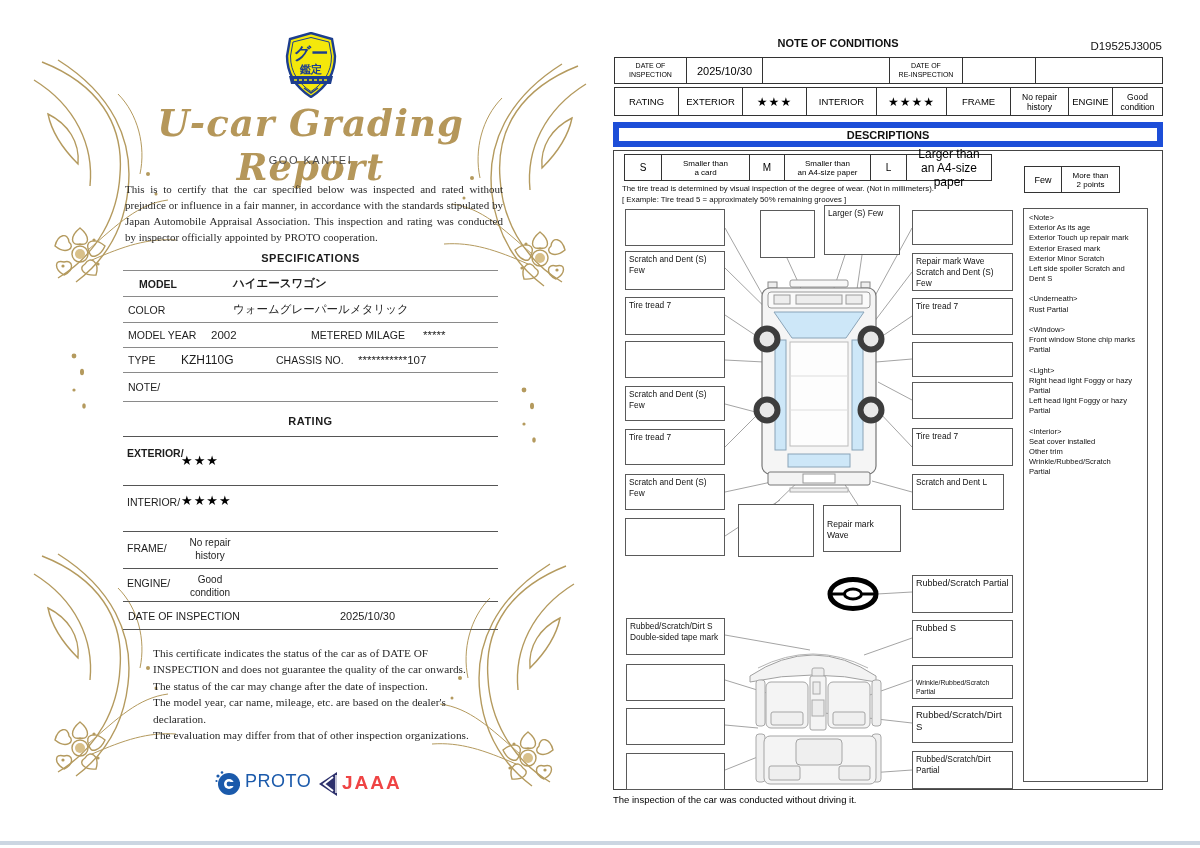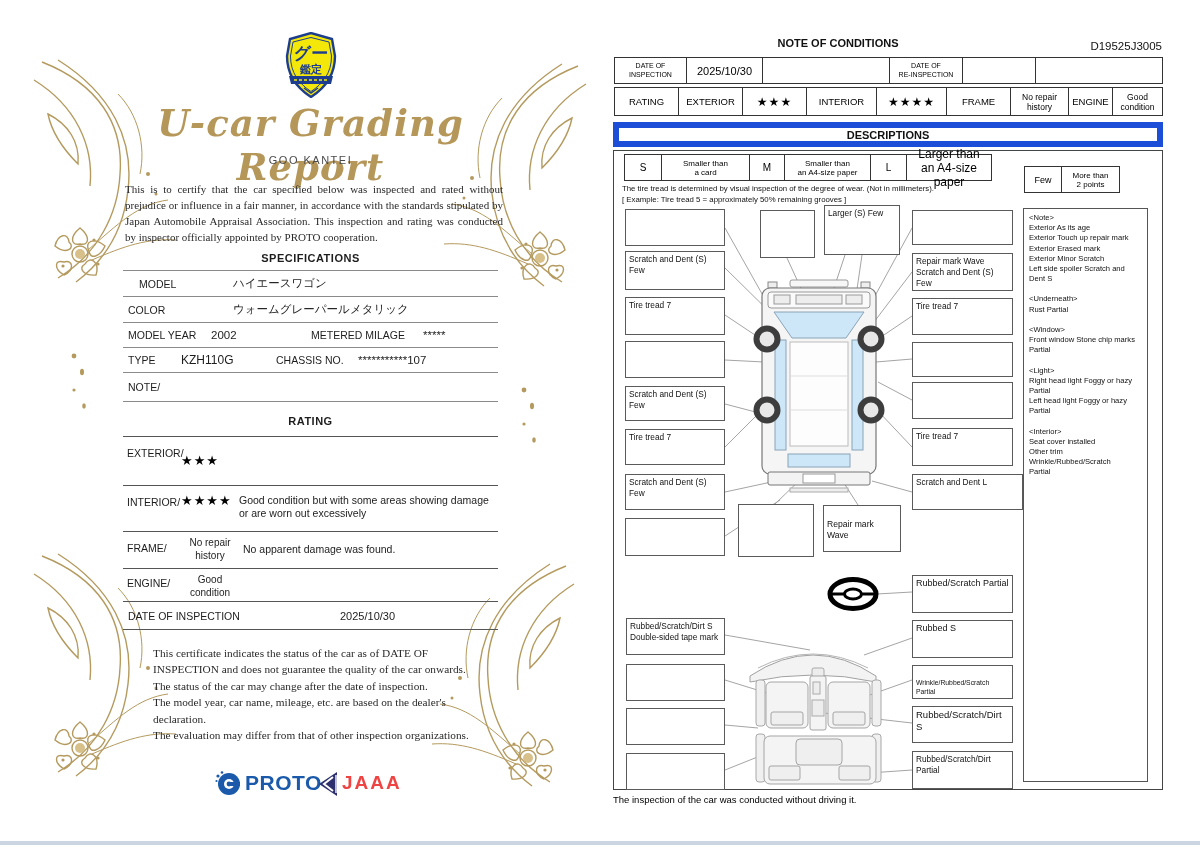--- a/index.html
+++ b/index.html
@@ -12,21 +12,21 @@
   
   #lp-title { font-family: "DejaVu Serif", serif; font-style: italic; font-weight: bold;
               font-size: 37px; color: #b5975a; text-align: center; letter-spacing: 1px; }
   #lp-sub { text-align: center; font-size: 11px; letter-spacing: 1.5px; color: #4a4a4a; }
   .para { font-family: "Liberation Serif", "DejaVu Serif", serif; font-size: 11px;
           line-height: 1.45; color: #2a2a2a; text-align: justify; }
   .heading { width: 375px; left: 123px; text-align: center; font-weight: bold;
              font-size: 11px; letter-spacing: .5px; color: #1d1d1d; }
   .spec-row { left: 123px; width: 375px; border-bottom: 1px solid #8a8a8a;
               display: flex; align-items: center; font-size: 10.5px; color: #1d1d1d; }
-  .bt { border-top: 1px solid #8a8a8a; }
+  .bt { border-top: 1px solid #8a8a8a; font-weight: bold; }
   .spec-row .val { font-size: 11.5px; }
   .rate-row { left: 123px; width: 375px; border-bottom: 1px solid #555;
               display: flex; font-size: 10.5px; color: #1d1d1d; }
   .rate-label { width: 58px; padding: 10px 0 0 4px; }
   .stars-sm { width: 54px; font-size: 13px; letter-spacing: 1px; padding-top: 9px; color: #000; }
   .rate-desc { flex: 1; font-size: 10px; line-height: 1.26; padding: 4px 0 0 4px; color: #222; }
   .rate-val { width: 58px; font-size: 10px; text-align: center; padding-top: 5px; line-height: 1.25; }
 
   
   .cell { border: 1px solid #333; display: flex; align-items: center; justify-content: center;
@@ -152,27 +152,25 @@
 
     <div class="heading abs" style="top:415px">RATING</div>
 
     <div class="rate-row bt abs" style="top:436px;height:50px;border-top-color:#555">
       <span class="rate-label">EXTERIOR/</span>
       <span class="stars-sm" style="padding-top:16px">★★★</span>
     </div>
     <div class="rate-row abs" style="top:486px;height:46px">
       <span class="rate-label">INTERIOR/</span>
       <span class="stars-sm" style="padding-top:7px">★★★★</span>
-      <span class="rate-desc" style="font-size:10.5px;padding-top:8px">Good condition but with some areas showing damage or are worn out excessively</span>
     </div>
     <div class="rate-row abs" style="top:532px;height:37px">
       <span class="rate-label">FRAME/</span>
       <span class="rate-val pre">No repair
 history</span>
-      <span class="rate-desc" style="font-size:10.5px;padding-top:11px">No apparent damage was found.</span>
     </div>
     <div class="rate-row abs" style="top:569px;height:33px">
       <span class="rate-label" style="padding-top:8px">ENGINE/</span>
       <span class="rate-val pre">Good
 condition</span>
     </div>
     <div class="rate-row abs" style="top:602px;height:28px">
       <span style="width:217px;padding:8px 0 0 5px">DATE OF INSPECTION</span>
       <span style="padding-top:8px;font-size:11px">2025/10/30</span>
     </div>
@@ -186,21 +184,21 @@
 
     <svg class="abs" style="left:214px;top:769px" width="28" height="28" viewBox="0 0 28 28">
       <circle cx="15" cy="15" r="11" fill="#1b5aab"></circle>
       <circle cx="15" cy="15" r="5" fill="#fff"></circle>
       <circle cx="15" cy="15" r="2.4" fill="#1b5aab"></circle>
       <rect x="15" y="13" width="11" height="4" fill="#1b5aab"></rect>
       <circle cx="4" cy="7" r="1.6" fill="#1b5aab"></circle>
       <circle cx="8" cy="3.5" r="1.3" fill="#1b5aab"></circle>
       <circle cx="2.5" cy="12" r="1.1" fill="#1b5aab"></circle>
     </svg>
-    <span class="abs" style="left:245px;top:771px;font-size:21px;font-weight:bold;color:#1b5aab;letter-spacing:.5px">PROTO</span>
+    <span class="abs" style="left:245px;top:771px;font-size:18px;font-weight:normal;color:#1b5aab;letter-spacing:.5px">PROTO</span>
     <svg class="abs" style="left:315px;top:770px" width="26" height="28" viewBox="0 0 26 28">
       <polygon points="22,2 22,26 4,14" fill="#2c2f6b"></polygon>
       <path d="M18 7 L9 14 L18 21" fill="none" stroke="#fff" stroke-width="2"></path>
       <line x1="21" y1="5" x2="21" y2="23" stroke="#fff" stroke-width="1.4"></line>
     </svg>
     <span class="abs" style="left:342px;top:772px;font-size:19px;font-weight:bold;color:#ef4444;letter-spacing:2px">JAAA</span>
   </section>
 
   <section>
 
@@ -356,21 +354,21 @@
     <div class="abox" style="left:760px;top:210px;width:55px;height:48px"></div>
     <div class="abox" style="left:824px;top:205px;width:76px;height:50px">Larger (S) Few</div>
 
     <div class="abox" style="left:912px;top:210px;width:101px;height:35px"></div>
     <div class="abox" style="left:912px;top:253px;width:101px;height:38px">Repair mark Wave
 Scratch and Dent (S) Few</div>
     <div class="abox" style="left:912px;top:298px;width:101px;height:37px">Tire tread 7</div>
     <div class="abox" style="left:912px;top:342px;width:101px;height:35px"></div>
     <div class="abox" style="left:912px;top:382px;width:101px;height:37px"></div>
     <div class="abox" style="left:912px;top:428px;width:101px;height:38px">Tire tread 7</div>
-    <div class="abox" style="left:912px;top:474px;width:111px;height:36px">Scratch and Dent L</div>
+    <div class="abox" style="left:912px;top:474px;width:92px;height:36px">Scratch and Dent L</div>
 
     <div class="abox" style="left:738px;top:504px;width:76px;height:53px"></div>
     <div class="abox" style="left:823px;top:505px;width:78px;height:47px">
       <span class="l1n">Repair mark Wave</span>
       <span class="l2s">Scratch and Dent (S) Few</span>
     </div>
 
     <div class="abox" style="left:626px;top:618px;width:99px;height:37px">Rubbed/Scratch/Dirt S
 Double-sided tape mark</div>
     <div class="abox" style="left:626px;top:664px;width:99px;height:37px"></div>

